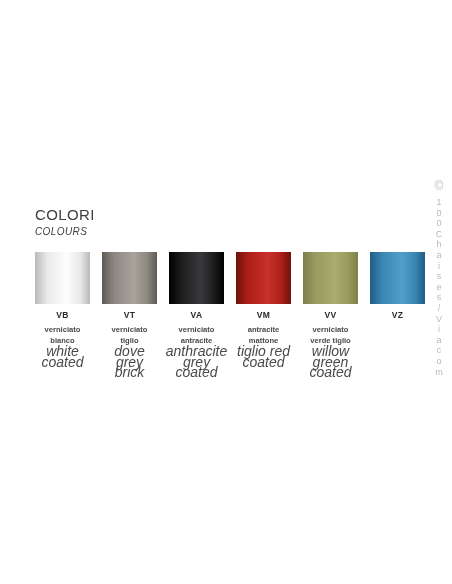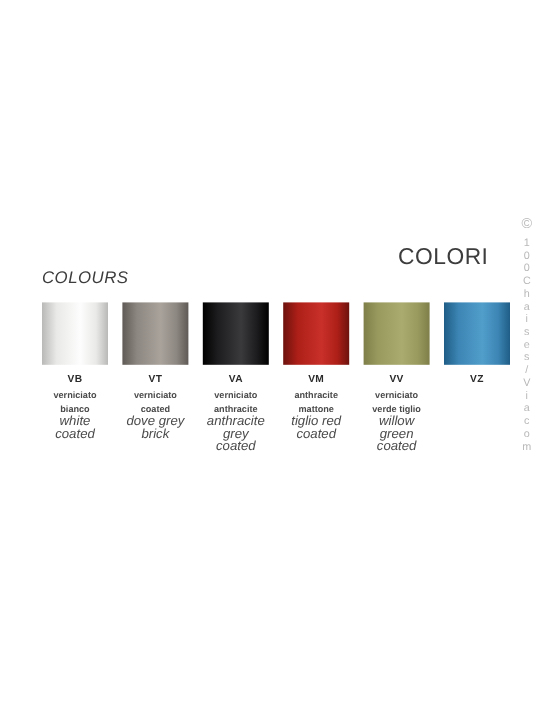--- a/index.html
+++ b/index.html
@@ -49,28 +49,27 @@
     top: 206px;
     width: 372px;
   }
 
   #title {
     margin: 0 0 12px 0;
     line-height: 17px;
   }
   #title .t-it {
     display: block;
-    font-size: 19px;
+    font-size: 15px;
     letter-spacing: 0.4px;
     color: #3d3d3d;
-    text-align: right;
   }
   #title .t-en {
     display: block;
-    font-size: 14px;
+    font-size: 10px;
     font-style: italic;
     letter-spacing: 0.4px;
     color: #3d3d3d;
   }
 
   #swatch-row {
     display: flex;
     gap: 12px;
   }
   .swatch-cell {
@@ -97,21 +96,21 @@
     line-height: 10.5px;
   }
   .name-it {
     display: block;
     font-size: 7.6px;
     color: #4a4a4a;
     font-weight: bold;
   }
   .name-en {
     display: block;
-    font-size: 11px;
+    font-size: 14px;
     font-style: italic;
     color: #4a4a4a;
   }
 </style>
 </head>
 <body>
 
 <div id="watermark">
   <span class="wm-mark">©</span>
   <span class="wm-text">100Chaises/Viacom</span>
@@ -130,37 +129,37 @@
         <div class="swatch-code">VB</div>
         <div class="swatch-names">
           <span class="name-it">verniciato bianco</span>
           <span class="name-en">white coated</span>
         </div>
       </div>
       <div class="swatch-cell">
         <div class="swatch-chip" style="background: linear-gradient(to right, rgb(95, 90, 85) 0%, rgb(141, 135, 129) 22%, rgb(169, 163, 156) 58%, rgb(141, 135, 129) 82%, rgb(95, 90, 85) 100%);"></div>
         <div class="swatch-code">VT</div>
         <div class="swatch-names">
-          <span class="name-it">verniciato coated</span>
+          <span class="name-it">verniciato tiglio</span>
           <span class="name-en">dove grey brick</span>
         </div>
       </div>
       <div class="swatch-cell">
         <div class="swatch-chip" style="background: linear-gradient(to right, rgb(0, 0, 0) 0%, rgb(28, 28, 30) 22%, rgb(58, 58, 61) 58%, rgb(28, 28, 30) 82%, rgb(0, 0, 0) 100%);"></div>
         <div class="swatch-code">VA</div>
         <div class="swatch-names">
-          <span class="name-it">verniciato anthracite</span>
+          <span class="name-it">verniciato antracite</span>
           <span class="name-en">anthracite grey coated</span>
         </div>
       </div>
       <div class="swatch-cell">
         <div class="swatch-chip" style="background: linear-gradient(to right, rgb(109, 18, 13) 0%, rgb(173, 31, 24) 22%, rgb(201, 48, 42) 58%, rgb(173, 31, 24) 82%, rgb(109, 18, 13) 100%);"></div>
         <div class="swatch-code">VM</div>
         <div class="swatch-names">
-          <span class="name-it">anthracite mattone</span>
+          <span class="name-it">antracite mattone</span>
           <span class="name-en">tiglio red coated</span>
         </div>
       </div>
       <div class="swatch-cell">
         <div class="swatch-chip" style="background: linear-gradient(to right, rgb(126, 127, 73) 0%, rgb(153, 154, 94) 22%, rgb(170, 171, 110) 58%, rgb(153, 154, 94) 82%, rgb(126, 127, 73) 100%);"></div>
         <div class="swatch-code">VV</div>
         <div class="swatch-names">
           <span class="name-it">verniciato verde tiglio</span>
           <span class="name-en">willow green coated</span>
         </div>

